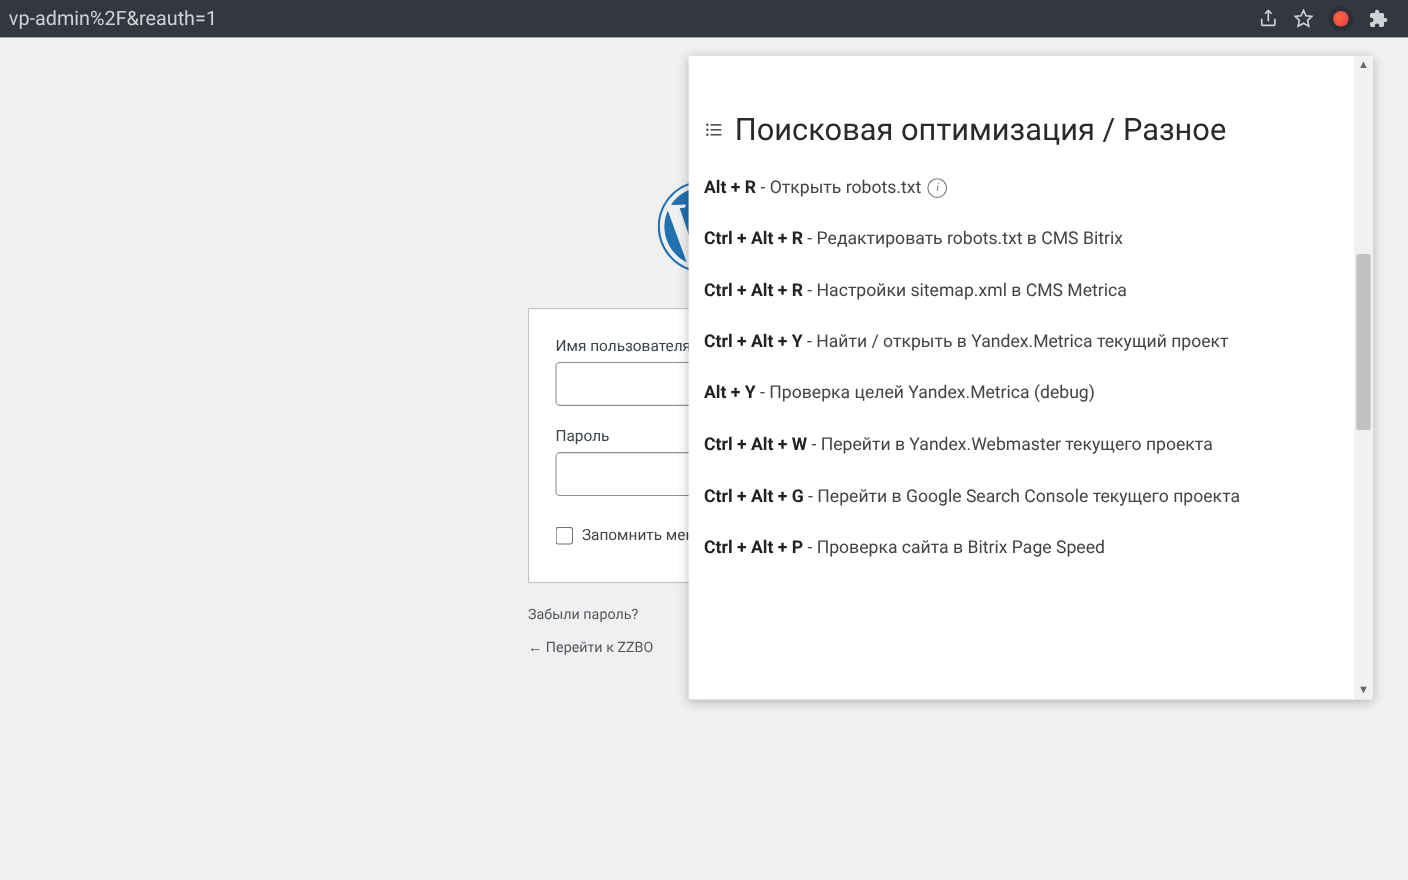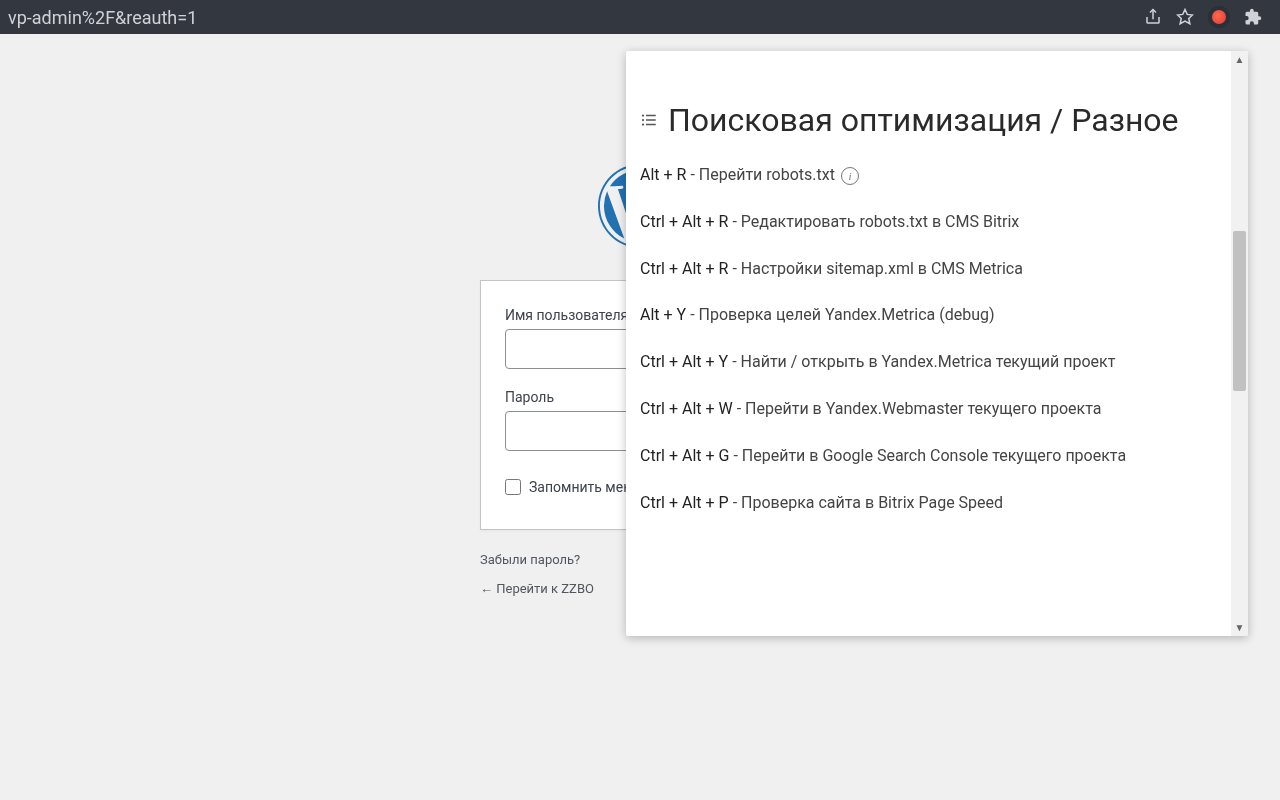--- a/index.html
+++ b/index.html
@@ -37,23 +37,23 @@
   
   .ext-popup { position:absolute; top: 51px; right: 32px; width: 622px; height: 585px; background:#fff; box-shadow: 0 2px 10px rgba(0,0,0,.25); border-radius: 2px; overflow:hidden; }
   .ext-scroll { position:absolute; right:0; top:0; bottom:0; width:17px; background:#f1f1f1; }
   .ext-scroll .up-arr, .ext-scroll .dn-arr { position:absolute; left:0; width:17px; height:17px; display:flex; align-items:center; justify-content:center; color:#666; font-size:10px; }
   .ext-scroll .up-arr { top:0; }
   .ext-scroll .dn-arr { bottom:0; }
   .ext-scroll .thumb { position:absolute; left:2px; width:13px; top:180px; height:160px; background:#c1c1c1; border-radius:2px; }
   .ext-content { position:absolute; left:0; right:17px; top:0; bottom:0; padding: 10px 14px 0 14px; overflow:hidden; }
   .ext-title-row { display:flex; align-items:center; gap:10px; margin: 40px 0 26px 0; }
   .list-icon { width:18px; height:18px; color:#555; flex:0 0 auto; }
-  .ext-title { font-size: 32px; font-weight: 400; color:#2a2a2a; }
+  .ext-title { font-size: 28px; font-weight: 400; color:#2a2a2a; }
   .shortcut-line { font-size: 16px; color:#444; margin-bottom: 26px; line-height: 1.3; }
-  .shortcut-line .keys { font-weight: 400; color:#222;text-align:center; }
+  .shortcut-line .keys { font-weight: 700; color:#222;text-align:center; }
   .info-icon { display:inline-flex; vertical-align:middle; width:18px; height:18px; border:1.5px solid #777; border-radius:50%; align-items:center; justify-content:center; font-size:11px; color:#777; margin-left:6px; font-style:italic; font-family: Georgia, serif; }
 </style>
 </head>
 <body>
 
 <div class="browser-bar">
   <span class="url-text">vp-admin%2F&amp;reauth=1</span>
   <div class="bar-spacer"></div>
   <div class="bar-icons">
     <span class="bar-icon">
@@ -129,25 +129,25 @@
             <rect x="8" y="5" width="13" height="2"></rect>
             <circle cx="4" cy="12" r="1.5"></circle>
             <rect x="8" y="11" width="13" height="2"></rect>
             <circle cx="4" cy="18" r="1.5"></circle>
             <rect x="8" y="17" width="13" height="2"></rect>
           </svg>
       </span>
       <div class="ext-title">Поисковая оптимизация / Разное</div>
     </div>
     <div id="shortcut-list">
-        <div class="shortcut-line"><span class="keys">Alt + R</span><span> - Перейти robots.txt</span><span class="info-icon">i</span></div>
+        <div class="shortcut-line"><span class="keys">Alt + R</span><span> - Открыть robots.txt</span><span class="info-icon">i</span></div>
         <div class="shortcut-line"><span class="keys">Ctrl + Alt + R</span><span> - Редактировать robots.txt в CMS Bitrix</span></div>
         <div class="shortcut-line"><span class="keys">Ctrl + Alt + R</span><span> - Настройки sitemap.xml в CMS Metrica</span></div>
+        <div class="shortcut-line"><span class="keys">Ctrl + Alt + Y</span><span> - Найти / открыть в Yandex.Metrica текущий проект</span></div>
         <div class="shortcut-line"><span class="keys">Alt + Y</span><span> - Проверка целей Yandex.Metrica (debug)</span></div>
-        <div class="shortcut-line"><span class="keys">Ctrl + Alt + Y</span><span> - Найти / открыть в Yandex.Metrica текущий проект</span></div>
         <div class="shortcut-line"><span class="keys">Ctrl + Alt + W</span><span> - Перейти в Yandex.Webmaster текущего проекта</span></div>
         <div class="shortcut-line"><span class="keys">Ctrl + Alt + G</span><span> - Перейти в Google Search Console текущего проекта</span></div>
         <div class="shortcut-line"><span class="keys">Ctrl + Alt + P</span><span> - Проверка сайта в Bitrix Page Speed</span></div>
       </div>
   </div>
   <div class="ext-scroll">
     <div class="up-arr">▲</div>
     <div class="thumb"></div>
     <div class="dn-arr">▼</div>
   </div>

